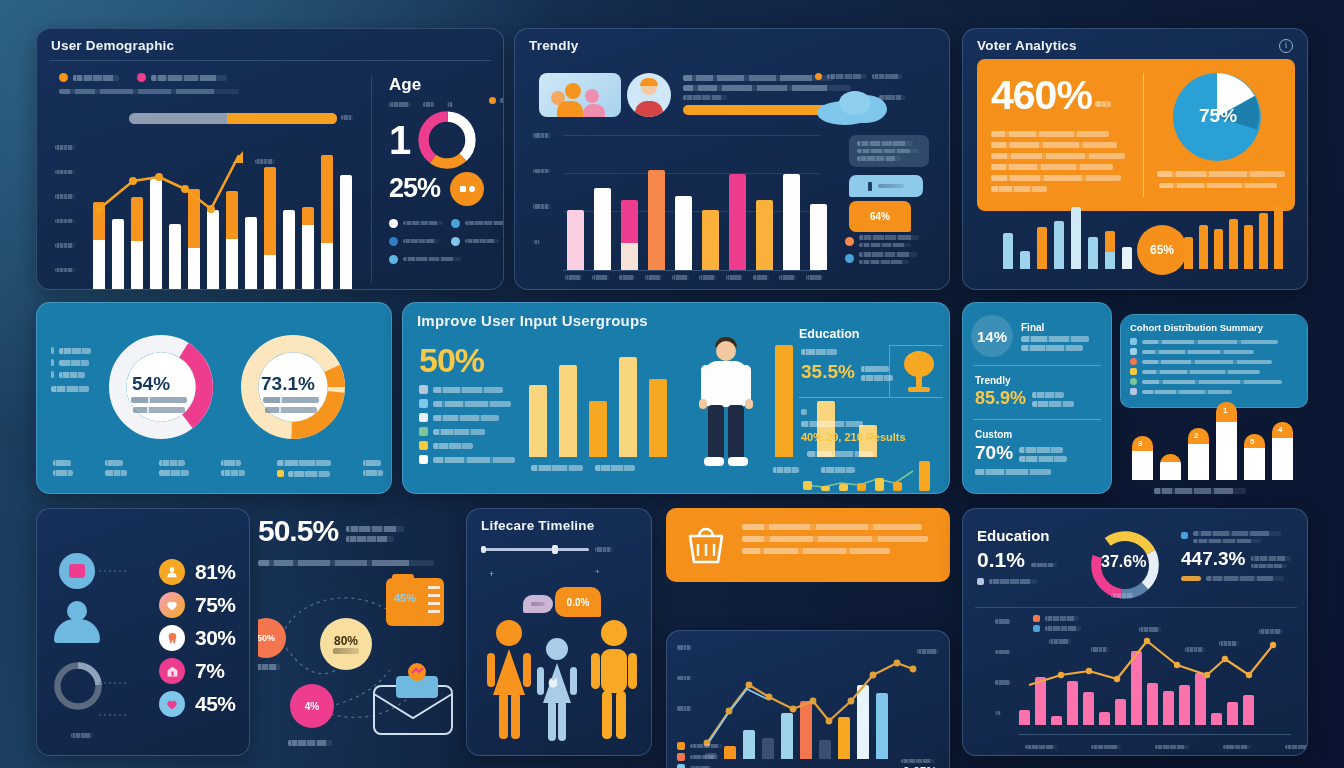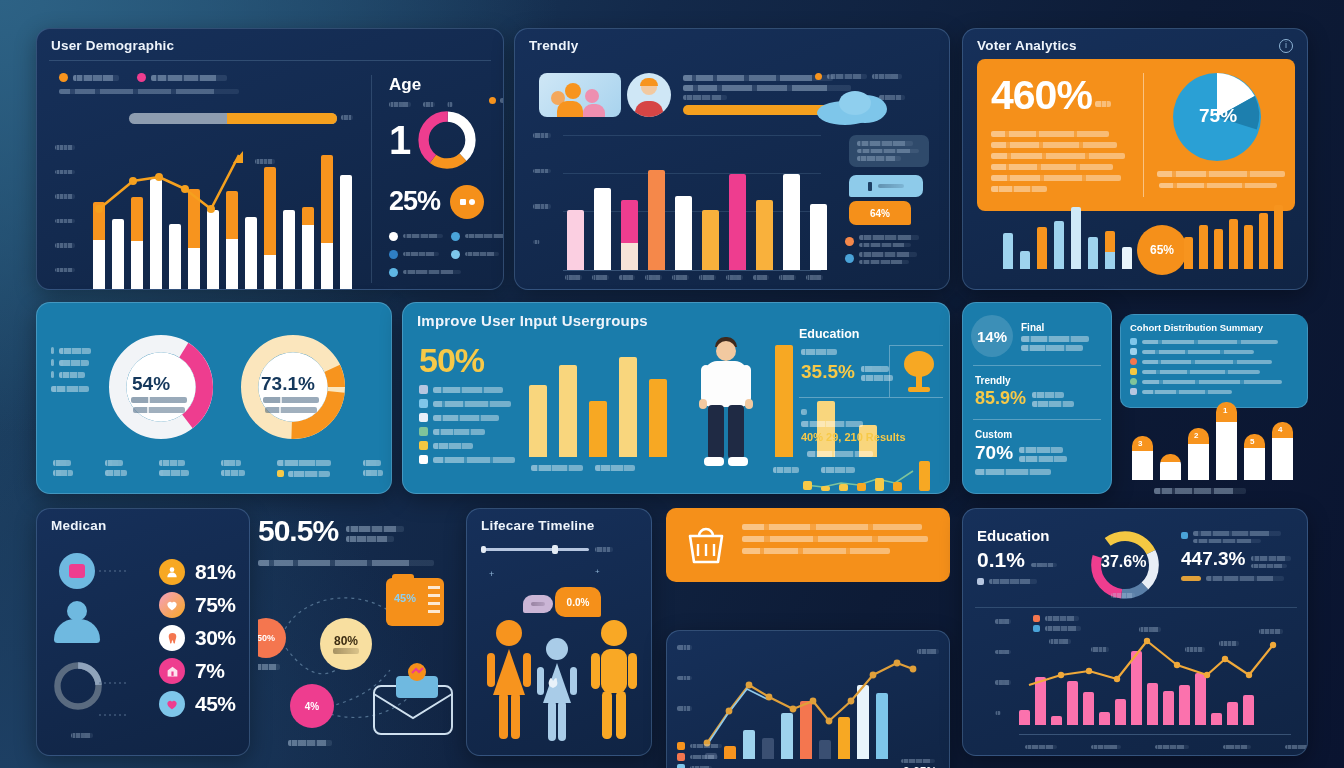--- a/index.html
+++ b/index.html
@@ -149,21 +149,21 @@
         <svg width="62" height="62" viewBox="0 0 42 42">
           <circle cx="21" cy="21" r="15.9" fill="none" stroke="#ffffff" stroke-width="7" stroke-dasharray="38 62" stroke-dashoffset="25"></circle>
           <circle cx="21" cy="21" r="15.9" fill="none" stroke="#f7941e" stroke-width="7" stroke-dasharray="22 78" stroke-dashoffset="-13"></circle>
           <circle cx="21" cy="21" r="15.9" fill="none" stroke="#ee3d8f" stroke-width="7" stroke-dasharray="40 60" stroke-dashoffset="-35"></circle>
         </svg>
       </div>
       <div style="position:absolute; left:100px; top:22px; display:flex; align-items:center; gap:4px;">
         <span class="dot" style="background:#f7941e;width:7px;height:7px"></span>
         <span class="blur t" style="width:16px">Male</span>
       </div>
-      <div style="display:flex; align-items:center; gap:10px; margin-top:14px;">
+      <div style="display:flex; align-items:center; gap:10px; margin-top:1px;">
         <span class="big-num" style="font-size:27px; color:#fff;">25%</span>
         <span style="width:34px;height:34px;border-radius:50%;background:#f5901a;display:flex;align-items:center;justify-content:center;">
           <span style="display:flex;gap:3px;">
             <i style="width:6px;height:6px;background:#fff;border-radius:1px;display:block"></i>
             <i style="width:6px;height:6px;background:#fff;border-radius:50%;display:block"></i>
           </span>
         </span>
       </div>
       <div style="margin-top:13px; display:grid; grid-template-columns:1fr 1fr; gap:4px 8px;">
         <div class="legend-row">
@@ -271,21 +271,21 @@
     <div style="position:absolute; left:334px; top:106px; width:80px; border-radius:7px; background:#2f4a6b; padding:6px 8px;">
       <span class="blur t" style="width:56px;margin-bottom:3px">Real Statistics Weekly engagement Time Zone Data</span>
       <span class="blur t" style="width:62px;margin-bottom:3px"></span>
       <span class="blur t" style="width:44px"></span>
     </div>
     <div style="position:absolute; left:334px; top:146px; width:74px; height:22px; border-radius:7px 7px 7px 2px; background:#8ecbea;
                 display:flex;align-items:center;justify-content:center;gap:6px;">
       <span style="width:4px;height:9px;background:#1d3f63;border-radius:1px"></span>
       <span class="blur t" style="width:26px;opacity:.45;background:linear-gradient(90deg,rgba(20,45,75,.8),rgba(20,45,75,.3))">Active</span>
     </div>
-    <div style="position:absolute; left:334px; top:172px; width:62px; height:24px; border-radius:7px 7px 2px 7px; background:#f5901a;
+    <div style="position:absolute; left:334px; top:172px; width:62px; height:31px; border-radius:7px 7px 2px 7px; background:#f5901a;
                 display:flex;align-items:center;justify-content:center;">
       <span style="font-size:10px;font-weight:800;color:#fff;filter:blur(.6px)">64%</span>
     </div>
     <div style="position:absolute; left:330px; top:206px; width:100px;">
       <div class="legend-row" style="align-items:flex-start">
         <span class="dot" style="background:#f5884a;margin-top:2px"></span>
         <span style="display:block">
           <span class="blur t" style="width:60px;margin-bottom:3px">Presented Records Demand measurement</span>
           <span class="blur t" style="width:52px"></span>
         </span>
@@ -617,21 +617,20 @@
       </div>
       <div style="position:relative">
         <div class="bar" style="width:21px;height:58px;background:linear-gradient(#f7941e 0 28%,#fff 28% 100%);border-radius:10px 10px 0 0"></div>
         <span style="position:absolute;left:6px;top:3px;font-size:8px;font-weight:800;color:#fff">4</span>
       </div>
     </div>
     <span class="blur" style="position:absolute; left:34px; bottom:12px; width:92px">Result Distribution Group</span>
   </div>
 
   <div class="card dark" style="left:36px; top:508px; width:214px; height:248px;">
-    <div class="card-title">Medican</div>
 
     <div style="position:absolute;left:22px;top:44px;">
       <span style="display:block;width:36px;height:36px;border-radius:50%;background:#6fb9e0;position:relative">
         <i style="position:absolute;left:10px;top:11px;width:16px;height:14px;background:#ee3d8f;border-radius:3px;display:block"></i>
       </span>
       <span style="display:block;width:20px;height:20px;border-radius:50%;background:#6fb9e0;margin:12px 0 0 8px"></span>
       <span style="display:block;width:46px;height:24px;border-radius:23px 23px 4px 4px;background:#6fb9e0;margin:-2px 0 0 -5px"></span>
       <svg width="54" height="54" viewBox="0 0 42 42" style="margin:16px 0 0 -8px">
         <circle cx="21" cy="21" r="16" fill="none" stroke="#5a6b80" stroke-width="5"></circle>
         <circle cx="21" cy="21" r="16" fill="none" stroke="#8fa3bb" stroke-width="5" stroke-dasharray="24 76" stroke-dashoffset="25"></circle>

